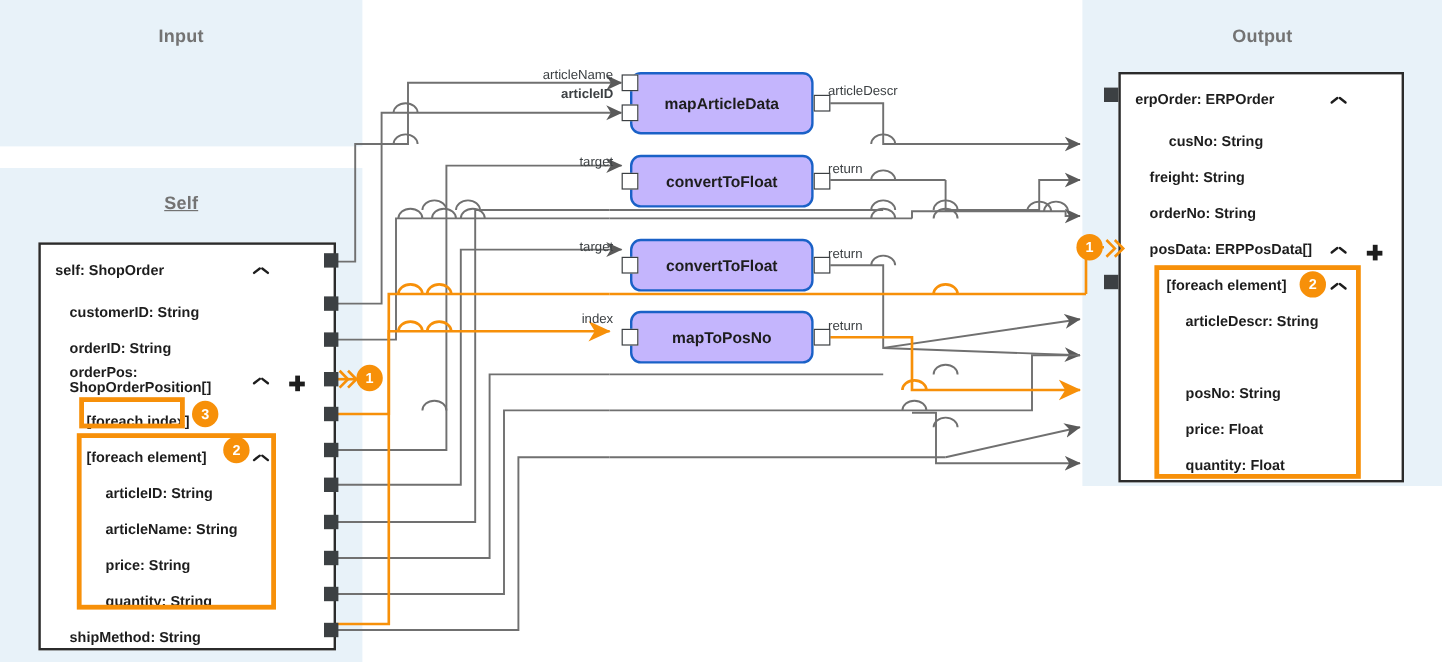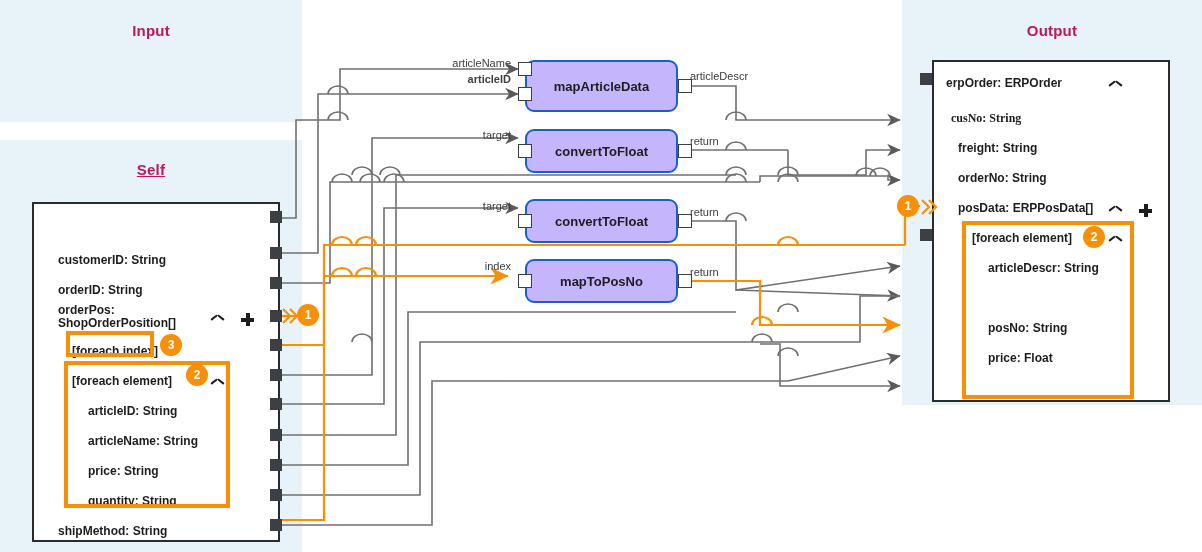--- a/index.html
+++ b/index.html
@@ -7,21 +7,21 @@
     width:1202px;height:552px;position:relative;overflow:hidden;
     font-family:"Liberation Sans","DejaVu Sans",sans-serif;
     -webkit-font-smoothing:antialiased;
   }
   #canvas{position:absolute;left:0;top:0;width:1202px;height:552px;}
 
   
   .zone{position:absolute;background:#e8f2f9;}
   .zone-title{
     position:absolute;width:100%;text-align:center;
-    font-size:15px;font-weight:bold;color:#be185d;letter-spacing:.2px;
+    font-size:15px;font-weight:bold;color:#737373;letter-spacing:.2px;
   }
 
   
   .struct{
     position:absolute;background:#ffffff;border:2px solid #2b2b2b;
     box-sizing:border-box;
   }
   .struct .row{
     position:absolute;left:0;width:100%;height:30px;
     display:flex;align-items:center;box-sizing:border-box;
@@ -158,20 +158,24 @@
       <path d="M332,245 a10,8 0 0 1 20,0"></path>
       <path d="M356,245 a10,8 0 0 1 20,0"></path>
       <path d="M332,276 a10,8 0 0 1 20,0"></path>
       <path d="M356,276 a10,8 0 0 1 20,0"></path>
       <path d="M752,325 a10,8 0 0 1 20,0"></path>
       <path d="M778,245 a10,8 0 0 1 20,0"></path>
     </g>
   </svg>
 
   <div class="struct" style="left:32px;top:202px;width:248px;height:340px;">
+    <div class="row" style="top:6px;">
+      <span class="rowlabel" style="margin-left:12px;">self: ShopOrder</span>
+      <span class="caret" style="left:177px;top:13px;"></span>
+    </div>
     <div class="row" style="top:71px;">
       <span class="rowlabel" style="margin-left:24px;">orderID: String</span>
     </div>
     <div class="row" style="top:41px;">
       <span class="rowlabel" style="margin-left:24px;">customerID: String</span>
     </div>
     <div class="row" style="top:95px;height:36px;">
       <span class="rowlabel" style="margin-left:24px;">orderPos:
 ShopOrderPosition[]</span>
       <span class="caret" style="left:177px;top:16px;"></span>
@@ -260,21 +264,21 @@
   <div class="pstub" style="left:678px;top:274px;"></div>
   <div class="wlabel r" style="left:398px;top:260px;width:113px;">index</div>
   <div class="wlabel" style="left:690px;top:266px;">return</div>
 
   <div class="struct" style="left:932px;top:60px;width:238px;height:342px;">
     <div class="row" style="top:6px;">
       <span class="rowlabel" style="margin-left:12px;">erpOrder: ERPOrder</span>
       <span class="caret" style="left:175px;top:13px;"></span>
     </div>
     <div class="row" style="top:41px;">
-      <span class="rowlabel" style="margin-left:17px;font-family:Liberation Serif, serif;">cusNo: String</span>
+      <span class="rowlabel" style="margin-left:40px;">cusNo: String</span>
     </div>
     <div class="row" style="top:71px;">
       <span class="rowlabel" style="margin-left:24px;">freight: String</span>
     </div>
     <div class="row" style="top:101px;">
       <span class="rowlabel" style="margin-left:24px;">orderNo: String</span>
     </div>
     <div class="row" style="top:131px;">
       <span class="rowlabel" style="margin-left:24px;">posData: ERPPosData[]</span>
       <span class="caret" style="left:175px;top:13px;"></span>
@@ -286,20 +290,23 @@
     </div>
     <div class="row" style="top:191px;">
       <span class="rowlabel" style="margin-left:54px;">articleDescr: String</span>
     </div>
     <div class="row" style="top:251px;">
       <span class="rowlabel" style="margin-left:54px;">posNo: String</span>
     </div>
     <div class="row" style="top:281px;">
       <span class="rowlabel" style="margin-left:54px;">price: Float</span>
     </div>
+    <div class="row" style="top:311px;">
+      <span class="rowlabel" style="margin-left:54px;">quantity: Float</span>
+    </div>
   </div>
 
   <div class="ogroup" style="left:962px;top:221px;width:172px;height:178px;"></div>
   <div class="badge" style="left:1083px;top:226px;">2</div>
   <div class="badge" style="left:897px;top:195px;">1</div>
 
   <div style="position:absolute;left:920px;top:73px;width:12px;height:12px;background:#3c4043;"></div>
   <div style="position:absolute;left:920px;top:229px;width:12px;height:12px;background:#3c4043;"></div>
 
   <svg width="30" height="20" style="position:absolute;left:921px;top:197px;">

